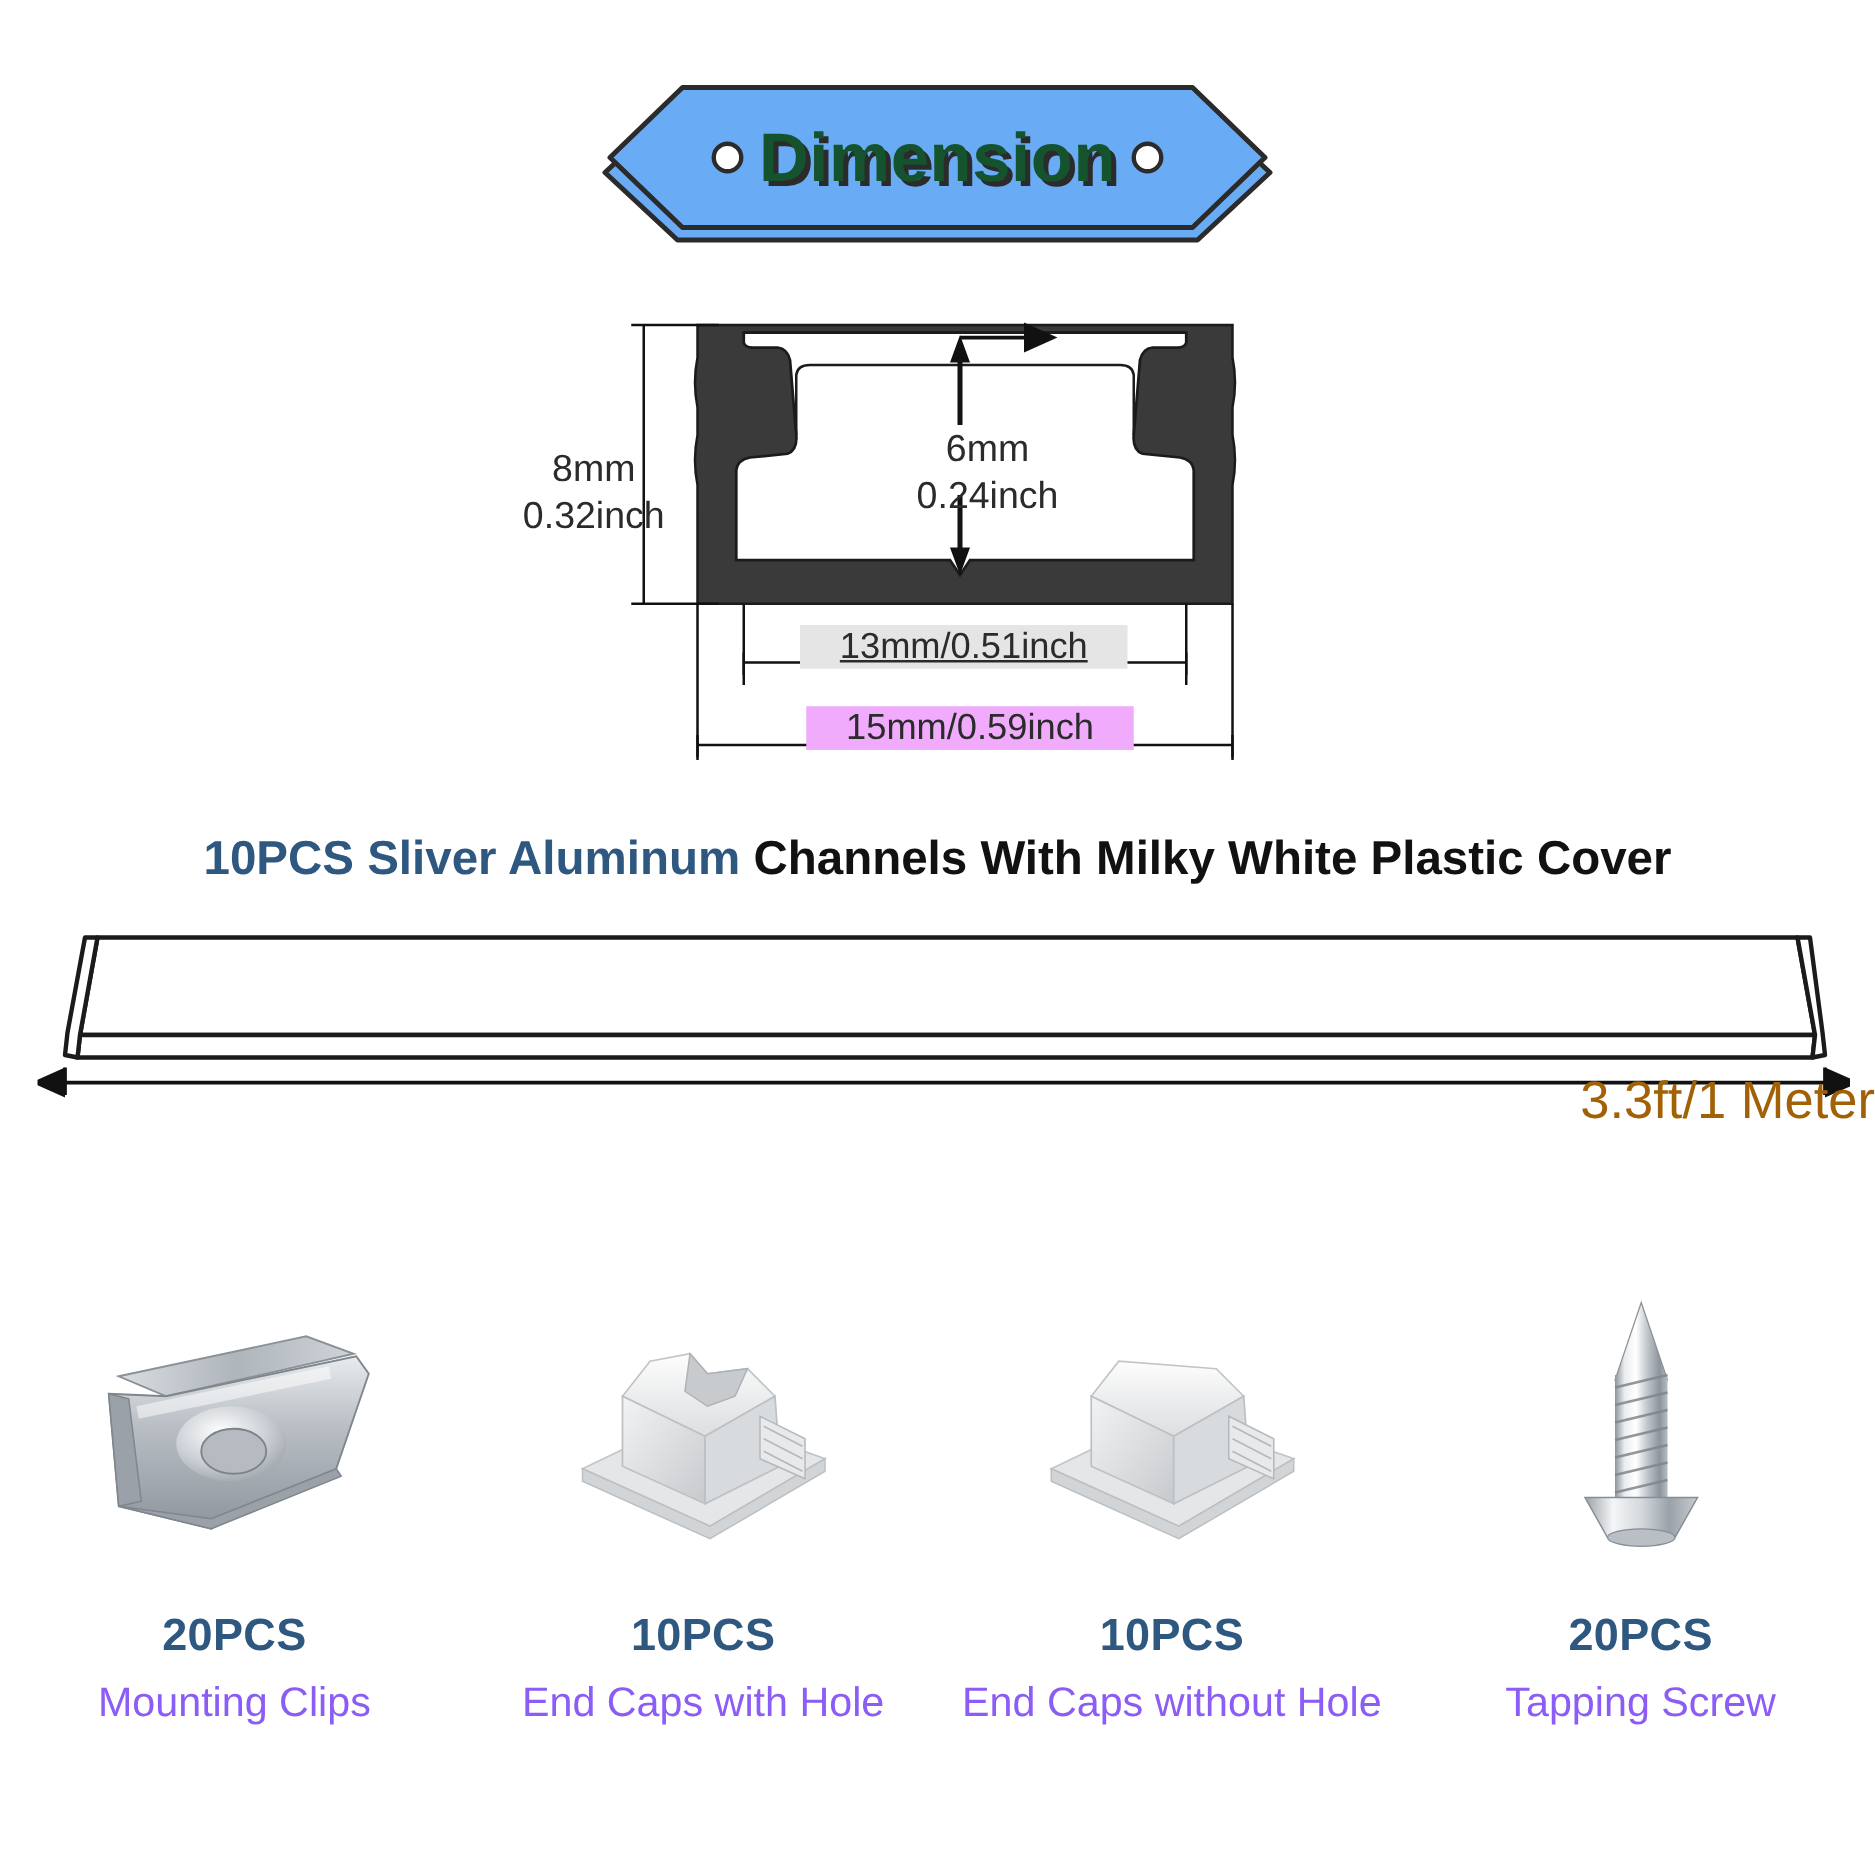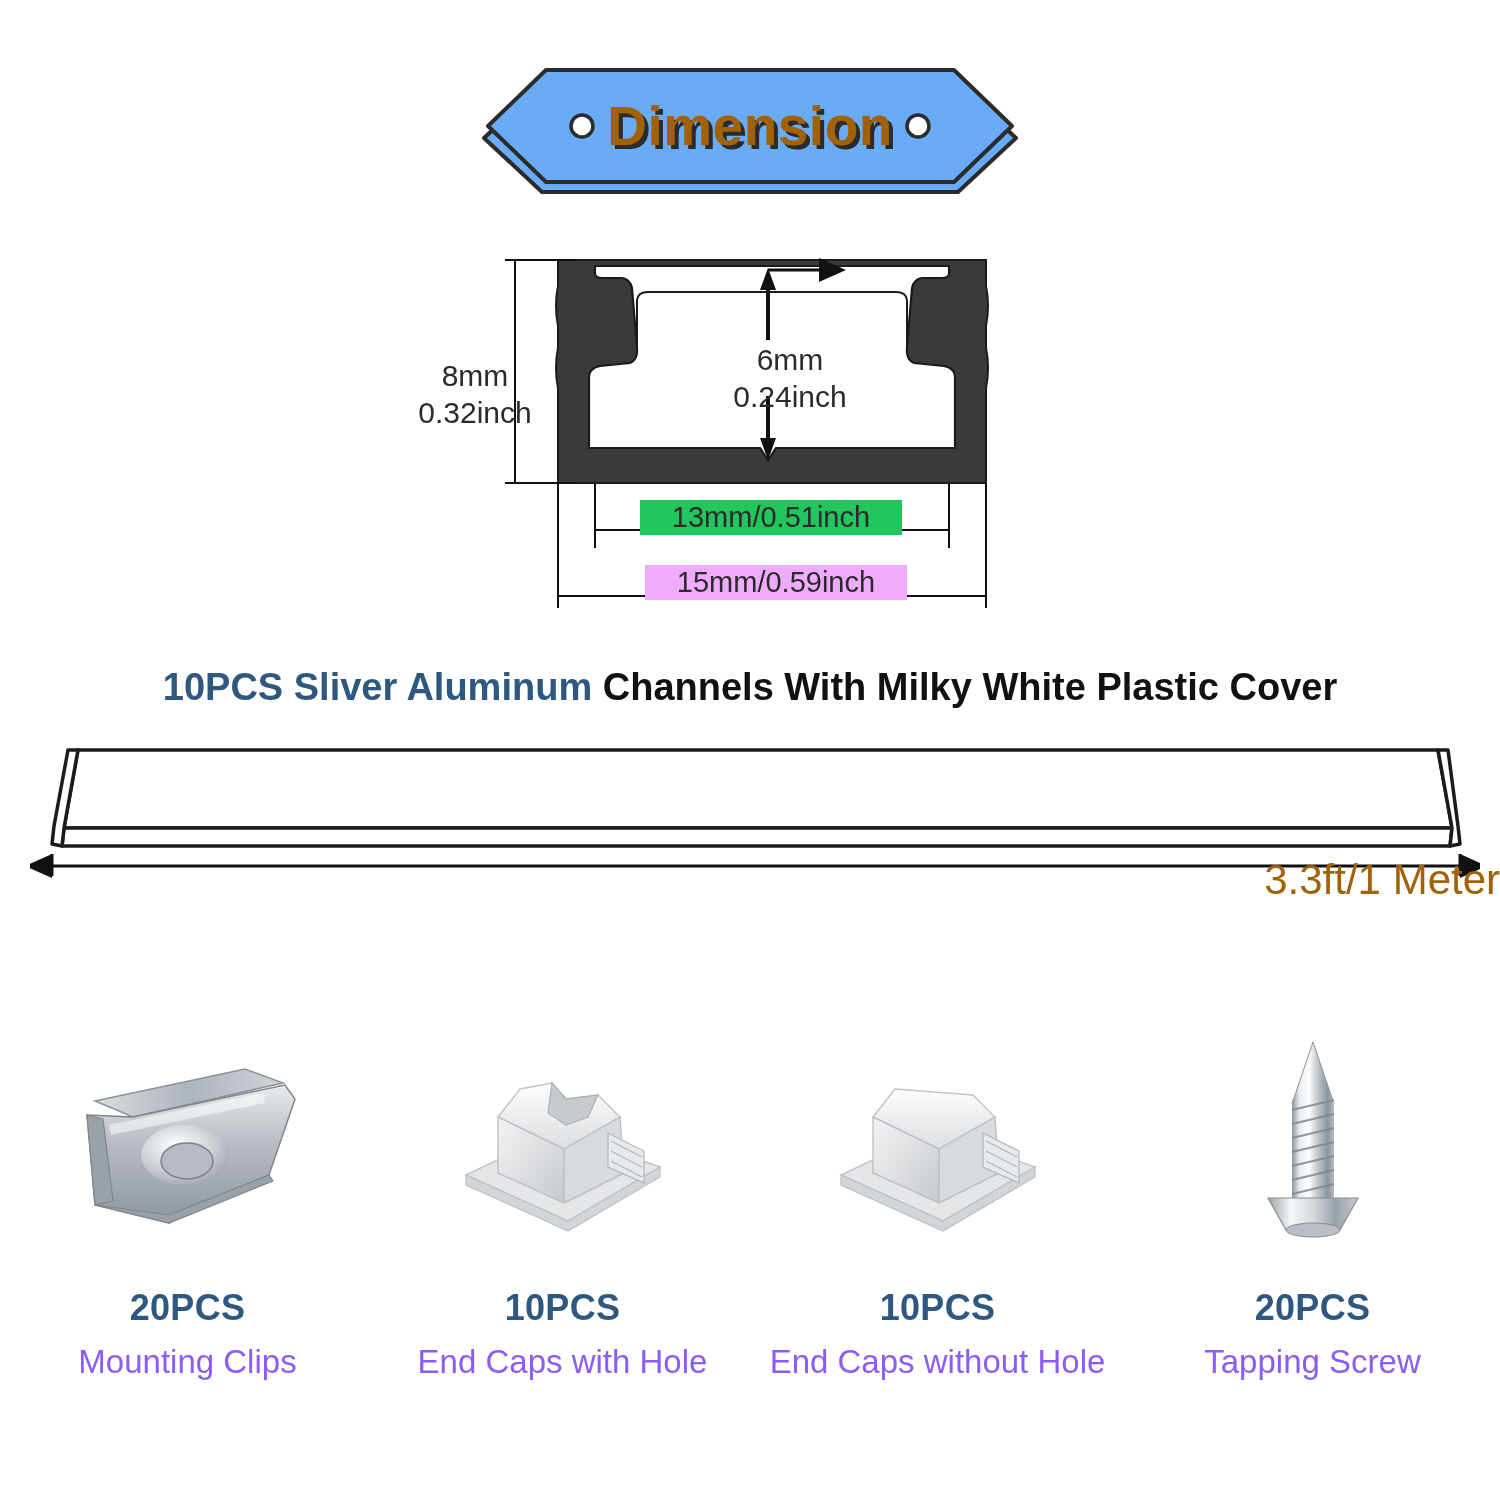--- a/index.html
+++ b/index.html
@@ -27,21 +27,21 @@
     position: absolute;
     left: 0;
     top: 0;
     width: 560px;
     height: 128px;
     display: flex;
     align-items: center;
     justify-content: center;
     font-size: 55px;
     font-weight: bold;
-    color: #a16207;
+    color: #14532d;
     letter-spacing: 0.5px;
     text-shadow: 4px 4px 0px #2b2b2b;
     pointer-events: none;
   }
 
   
   #xsection {
     position: absolute;
     left: 390px;
     top: 248px;
@@ -54,21 +54,21 @@
     position: absolute;
     font-size: 30px;
     color: #2b2b2b;
     line-height: 1.22;
     text-align: center;
     white-space: nowrap;
   }
   #label-8mm  { left: 410px; top: 358px; width: 130px; }
   #label-6mm  { left: 690px; top: 342px; width: 200px; }
   #label-13mm { left: 640px; top: 500px; width: 250px;
-                background:#22c55e; padding:0 6px; font-size:29px; }
+                background:#e5e5e5; padding:0 6px; font-size:29px;text-decoration:underline; }
   #label-15mm { left: 645px; top: 565px; width: 250px;
                 background:#f0abfc; padding:0 6px; font-size:29px; }
 
   
   #title-line {
     position: absolute;
     left: 0;
     top: 666px;
     width: 1500px;
     text-align: center;

